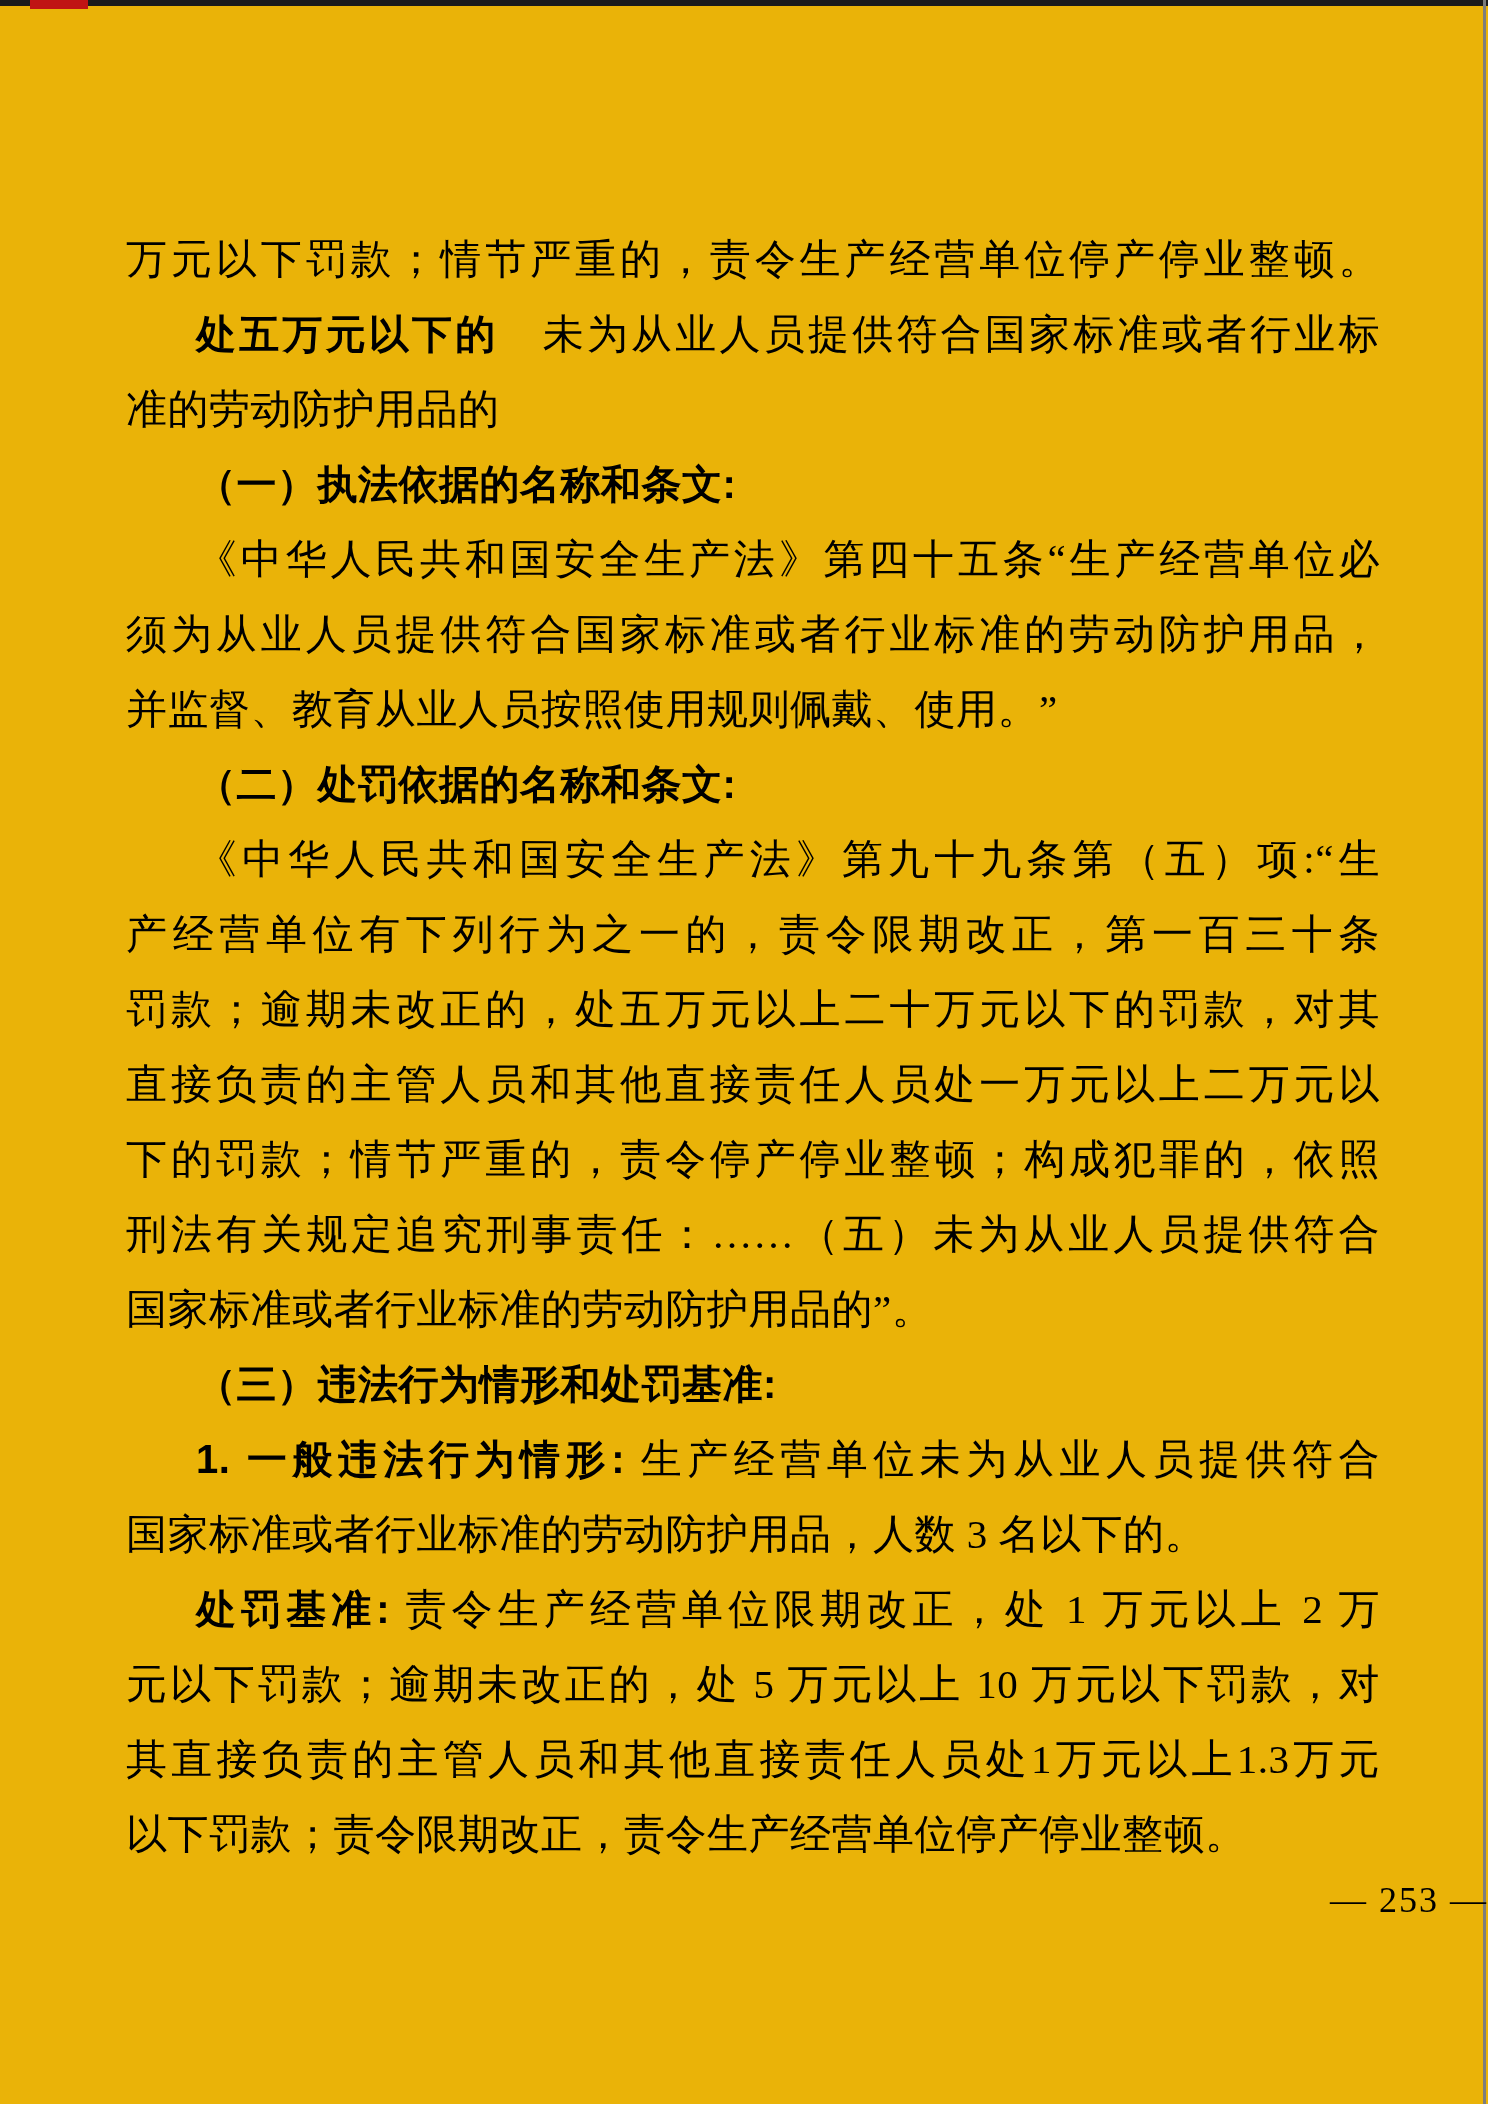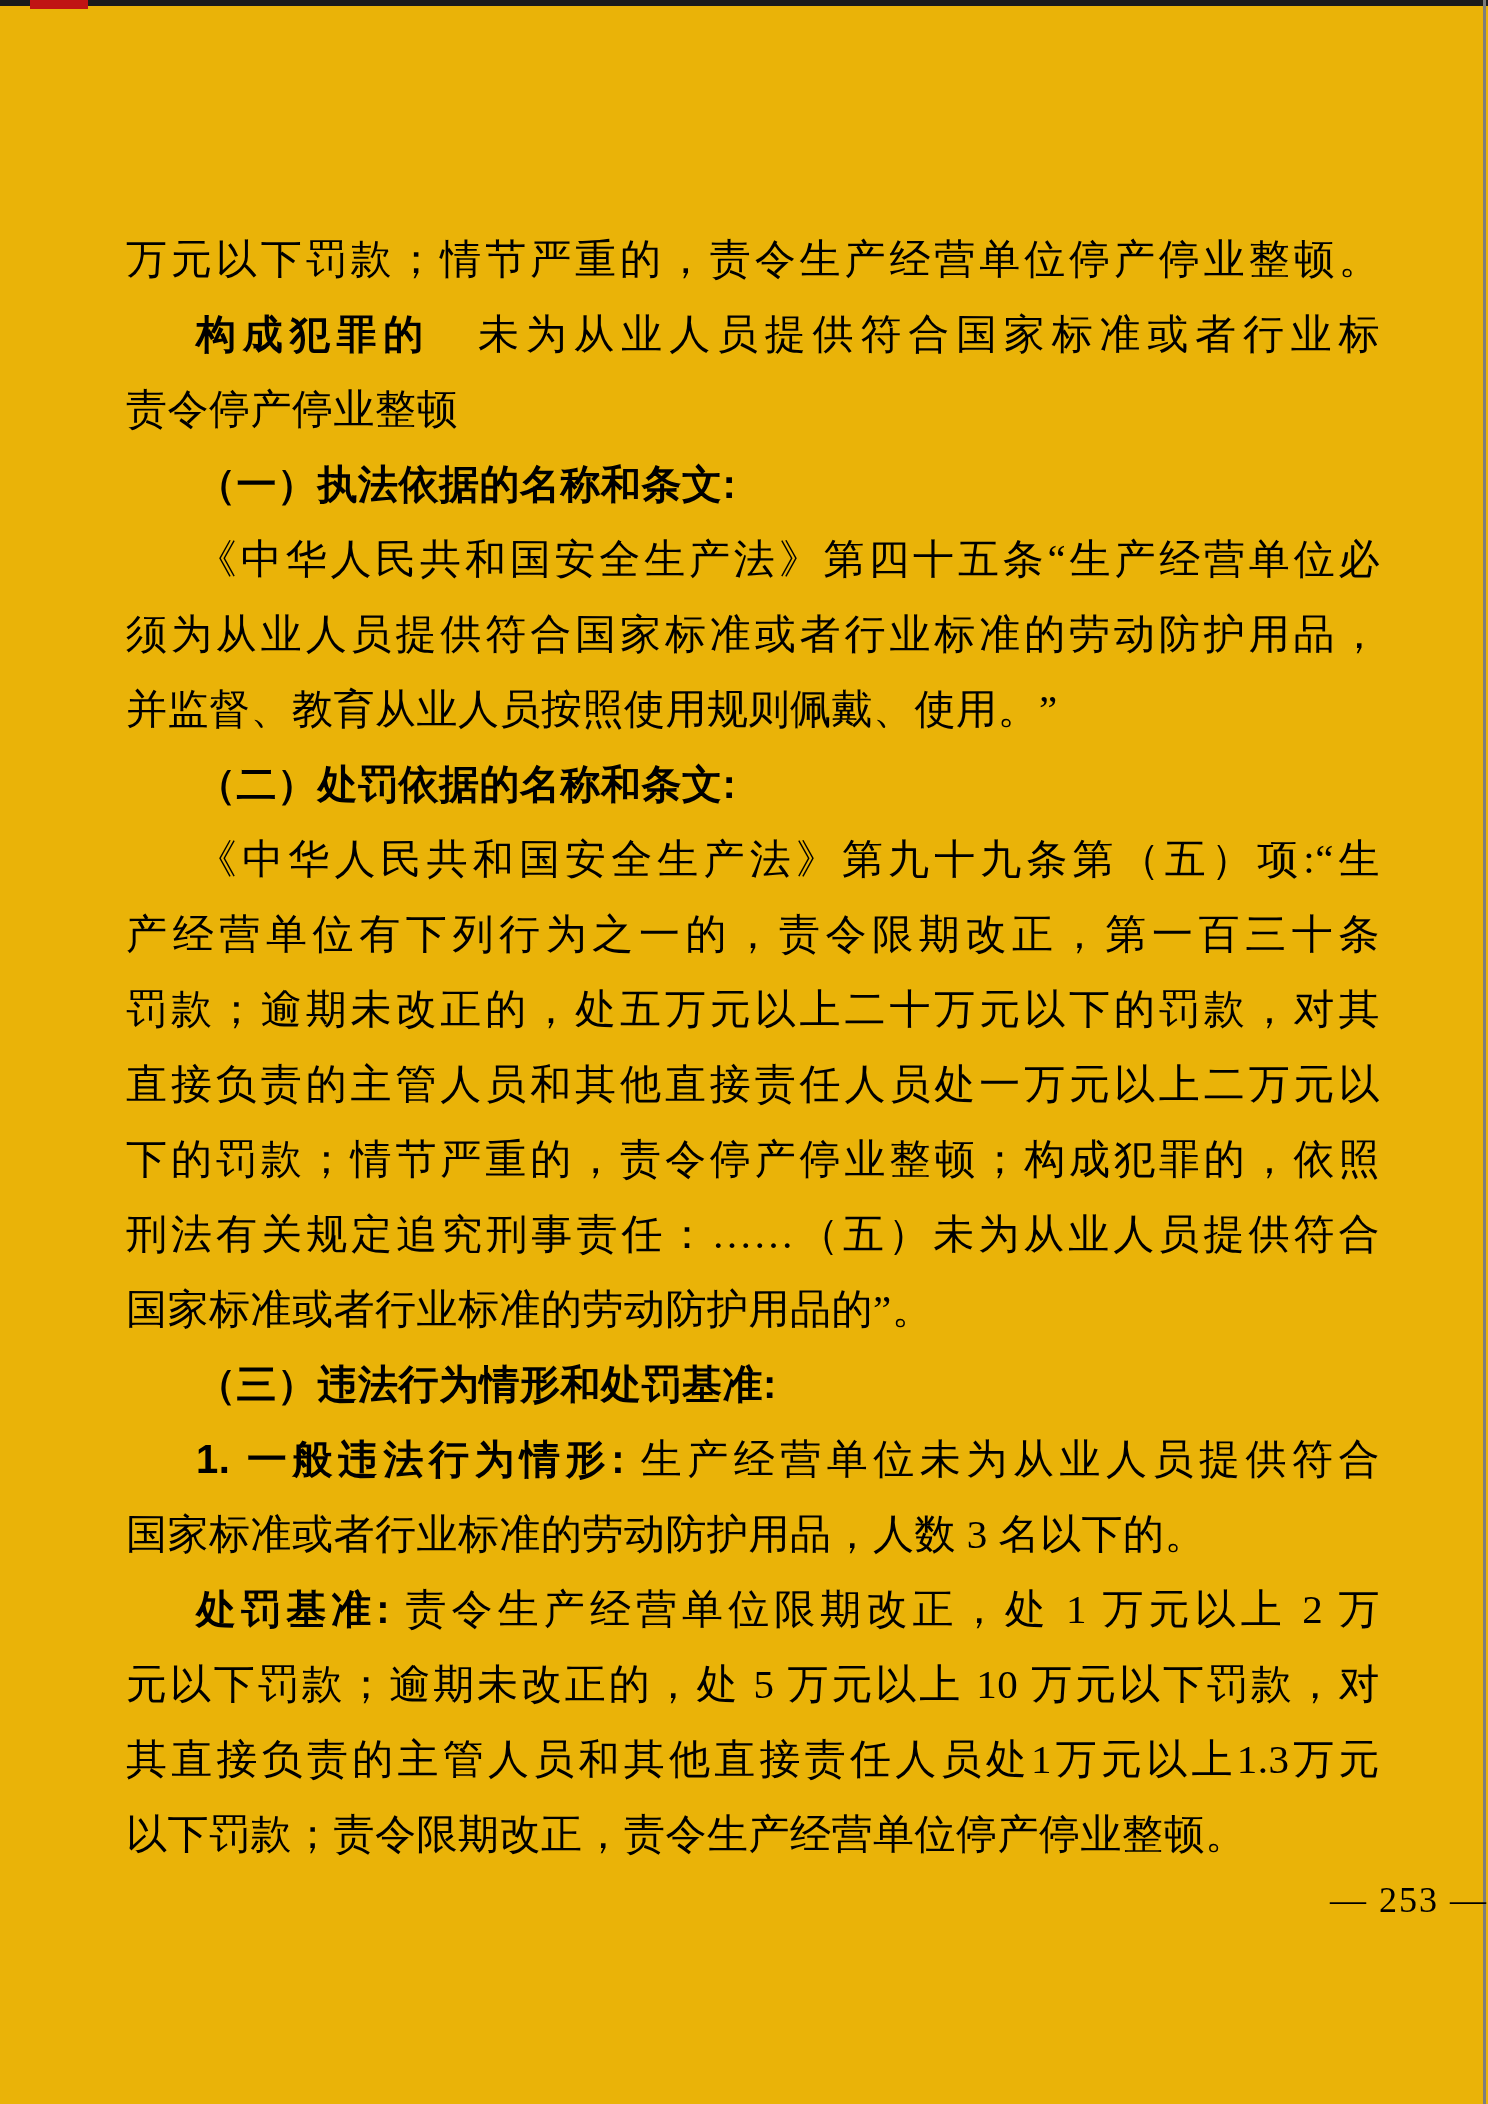--- a/index.html
+++ b/index.html
@@ -81,22 +81,22 @@
 </head>
 <body>
 
 <div class="page">
   <div class="top-border" style="background-color: rgb(27, 27, 27);"></div>
   <div class="corner-mark" style="background-color: rgb(192, 20, 20);"></div>
   <div class="right-edge" style="background-color: rgb(125, 125, 125);"></div>
 
   <div class="content">
       <div class="line just"><span>万元以下罚款；情节严重的，责令生产经营单位停产停业整顿。</span></div>
-      <div class="line just ind"><span class="b">构成犯罪的</span><span>　未为从业人员提供符合国家标准或者行业标</span></div>
-      <div class="line"><span>责令停产停业整顿</span></div>
+      <div class="line just ind"><span class="b">处五万元以下的</span><span>　未为从业人员提供符合国家标准或者行业标</span></div>
+      <div class="line"><span>准的劳动防护用品的</span></div>
       <div class="line ind"><span class="b">（一）执法依据的名称和条文:</span></div>
       <div class="line just ind"><span>《中华人民共和国安全生产法》第四十五条“生产经营单位必</span></div>
       <div class="line just"><span>须为从业人员提供符合国家标准或者行业标准的劳动防护用品，</span></div>
       <div class="line"><span>并监督、教育从业人员按照使用规则佩戴、使用。”</span></div>
       <div class="line ind"><span class="b">（二）处罚依据的名称和条文:</span></div>
       <div class="line just ind"><span>《中华人民共和国安全生产法》第九十九条第（五）项:“生</span></div>
       <div class="line just"><span>产经营单位有下列行为之一的，责令限期改正，第一百三十条</span></div>
       <div class="line just"><span>罚款；逾期未改正的，处五万元以上二十万元以下的罚款，对其</span></div>
       <div class="line just"><span>直接负责的主管人员和其他直接责任人员处一万元以上二万元以</span></div>
       <div class="line just"><span>下的罚款；情节严重的，责令停产停业整顿；构成犯罪的，依照</span></div>

